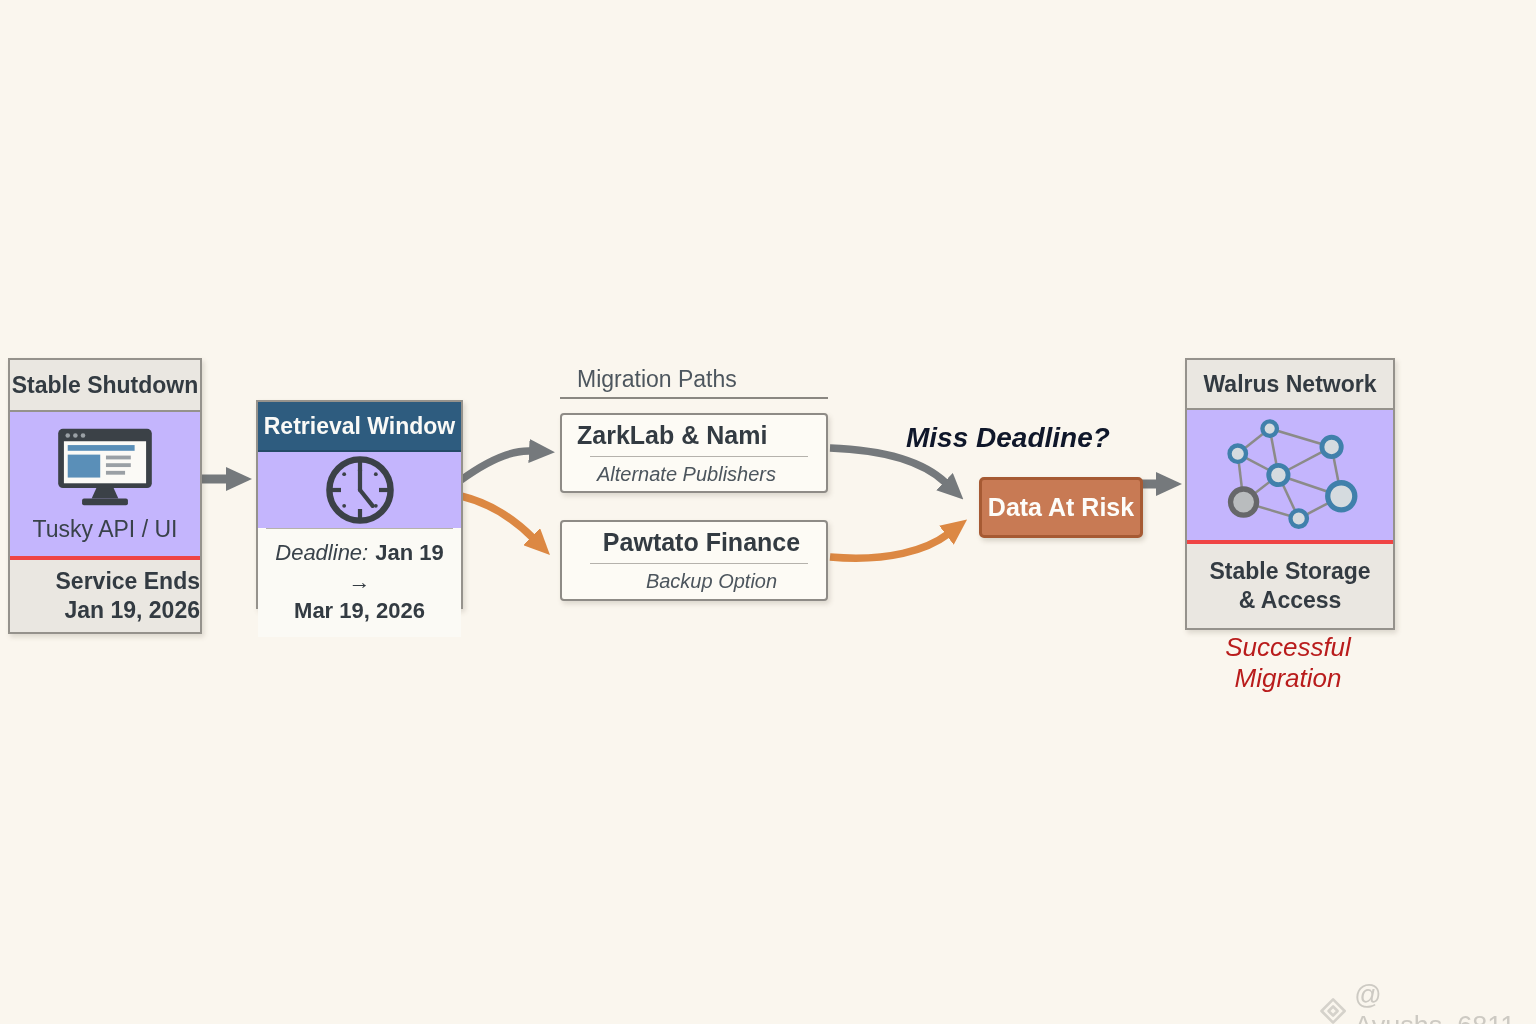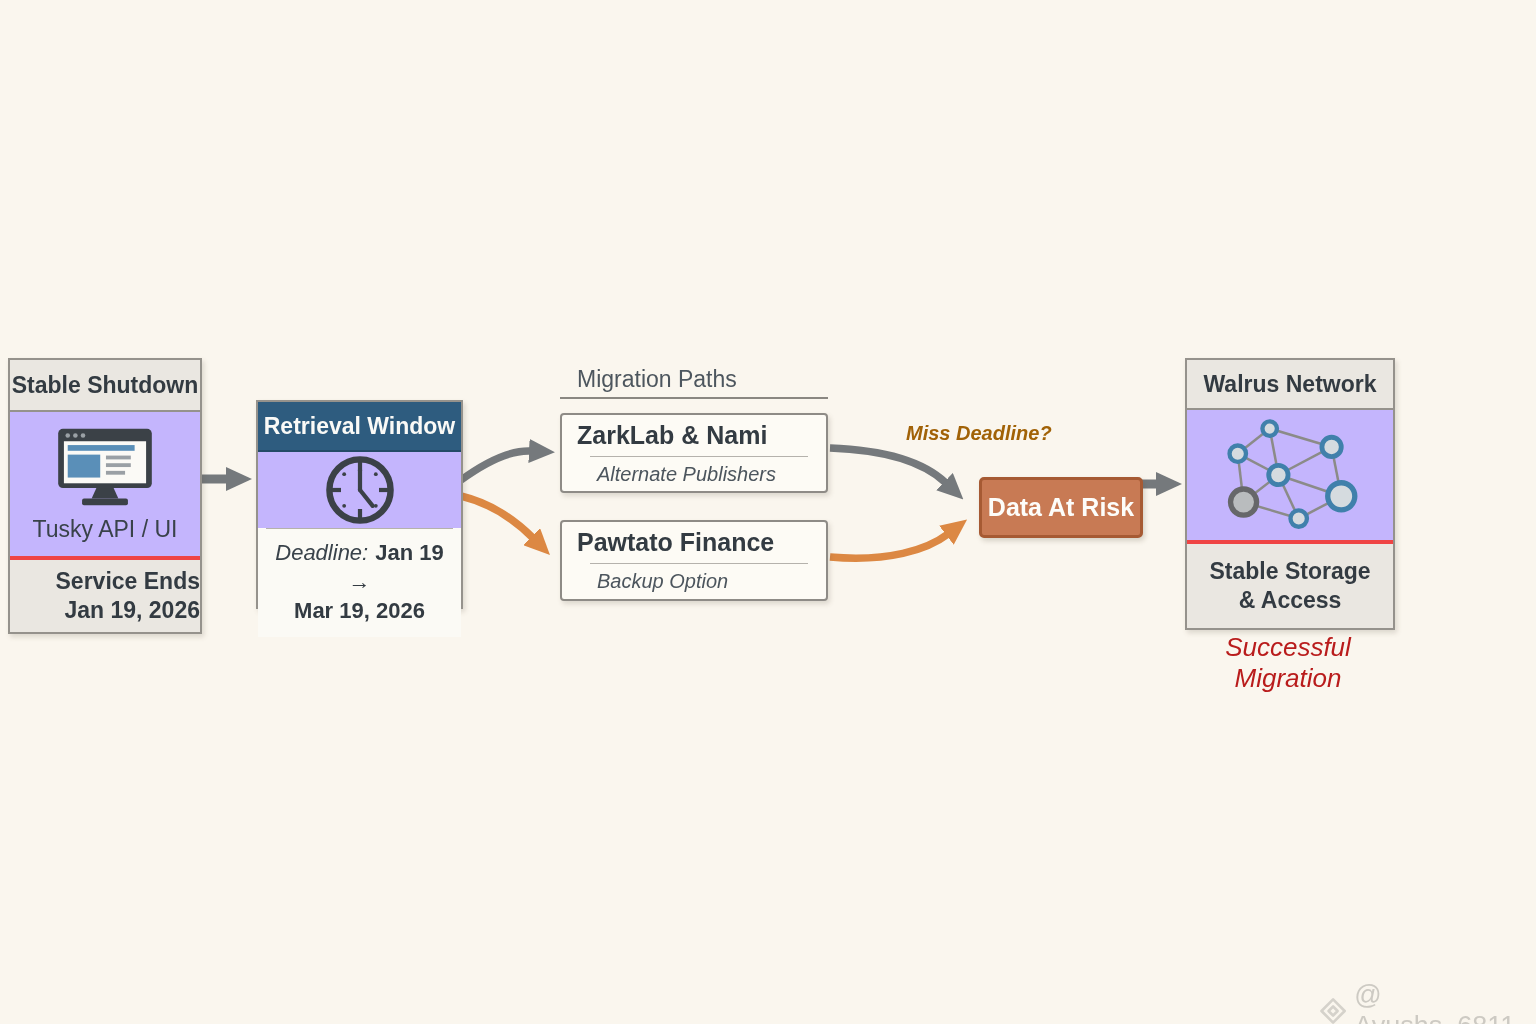--- a/index.html
+++ b/index.html
@@ -40,27 +40,27 @@
 
   
   .migration-label{position:absolute;left:577px;top:366px;font-size:23px;color:#4d565e;z-index:2;}
   .migration-underline{position:absolute;left:560px;top:397px;width:268px;height:2px;background:#8a8781;z-index:2;}
   .path-box{
     position:absolute;left:560px;width:264px;border:2px solid #8e8b86;border-radius:4px;
     background:#fdfbf5;box-shadow:2px 3px 5px rgba(90,80,60,.18);z-index:2;
     display:flex;flex-direction:column;justify-content:center;
   }
   .path-zarklab{top:413px;height:76px;}
-  .path-pawtato{top:520px;height:77px;}
+  .path-pawtato{top:520px;height:77px;text-align:center;}
   .path-title{font-weight:bold;font-size:25px;padding-left:15px;}
   .path-divider{height:1px;background:#b5b2ac;margin:6px 18px 6px 28px;}
   .path-subtitle{font-style:italic;font-size:20px;color:#4c555d;padding-left:35px;}
 
   
-  .miss-deadline{position:absolute;left:906px;top:422px;font-style:italic;font-weight:600;font-size:20px;color:#a16207;z-index:2;}
+  .miss-deadline{position:absolute;left:906px;top:422px;font-style:italic;font-weight:600;font-size:28px;color:#0f172a;z-index:2;}
   .risk-box{
     position:absolute;left:979px;top:477px;width:158px;height:55px;background:#c87a54;
     border:3px solid #a65a33;border-radius:5px;display:flex;align-items:center;justify-content:center;
     color:#fdfdfa;font-weight:bold;font-size:25px;z-index:2;box-shadow:2px 3px 5px rgba(90,80,60,.22);
   }
 
   
   .walrus{left:1185px;top:358px;width:206px;height:268px;}
   .walrus .box-header{height:48px;}
   .walrus .box-footer{height:84px;padding:0 12px;}

